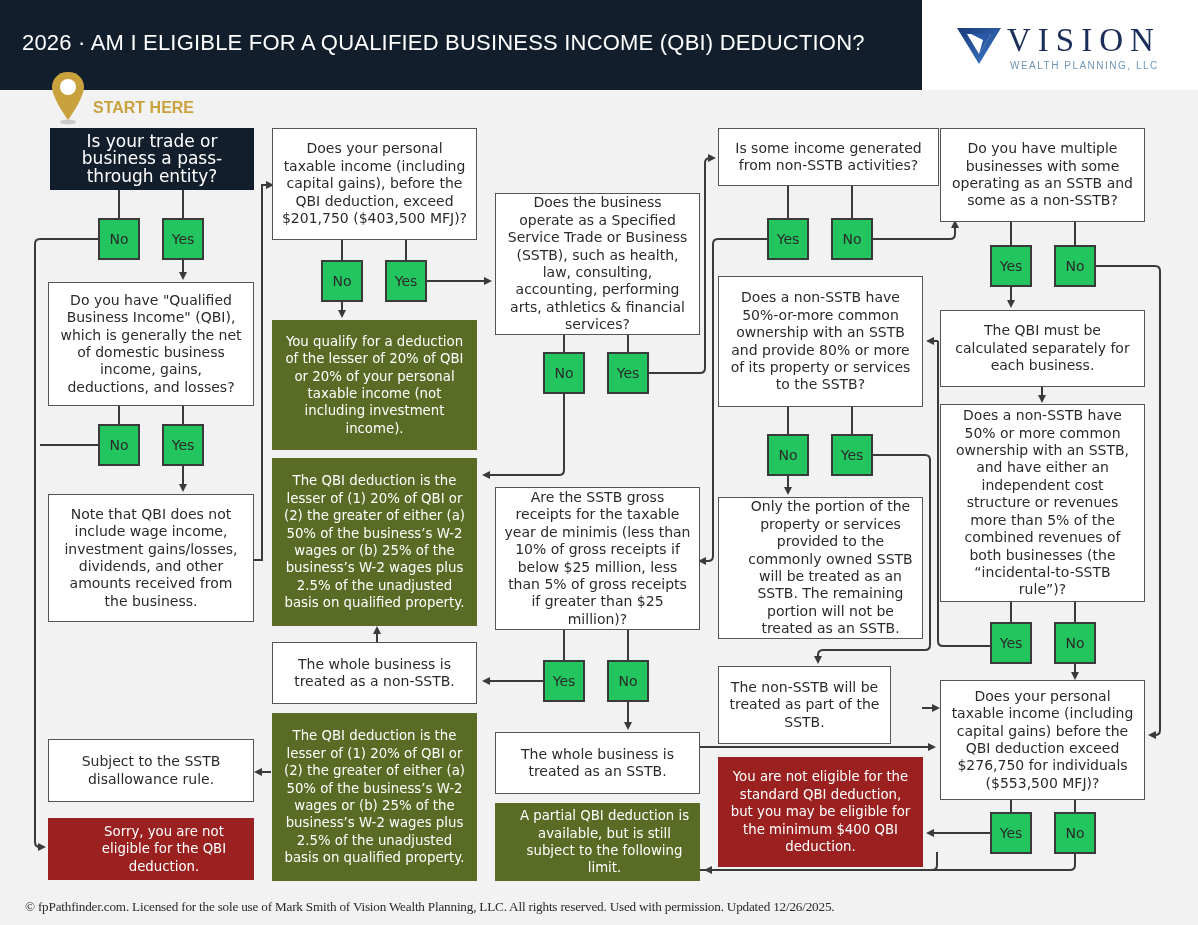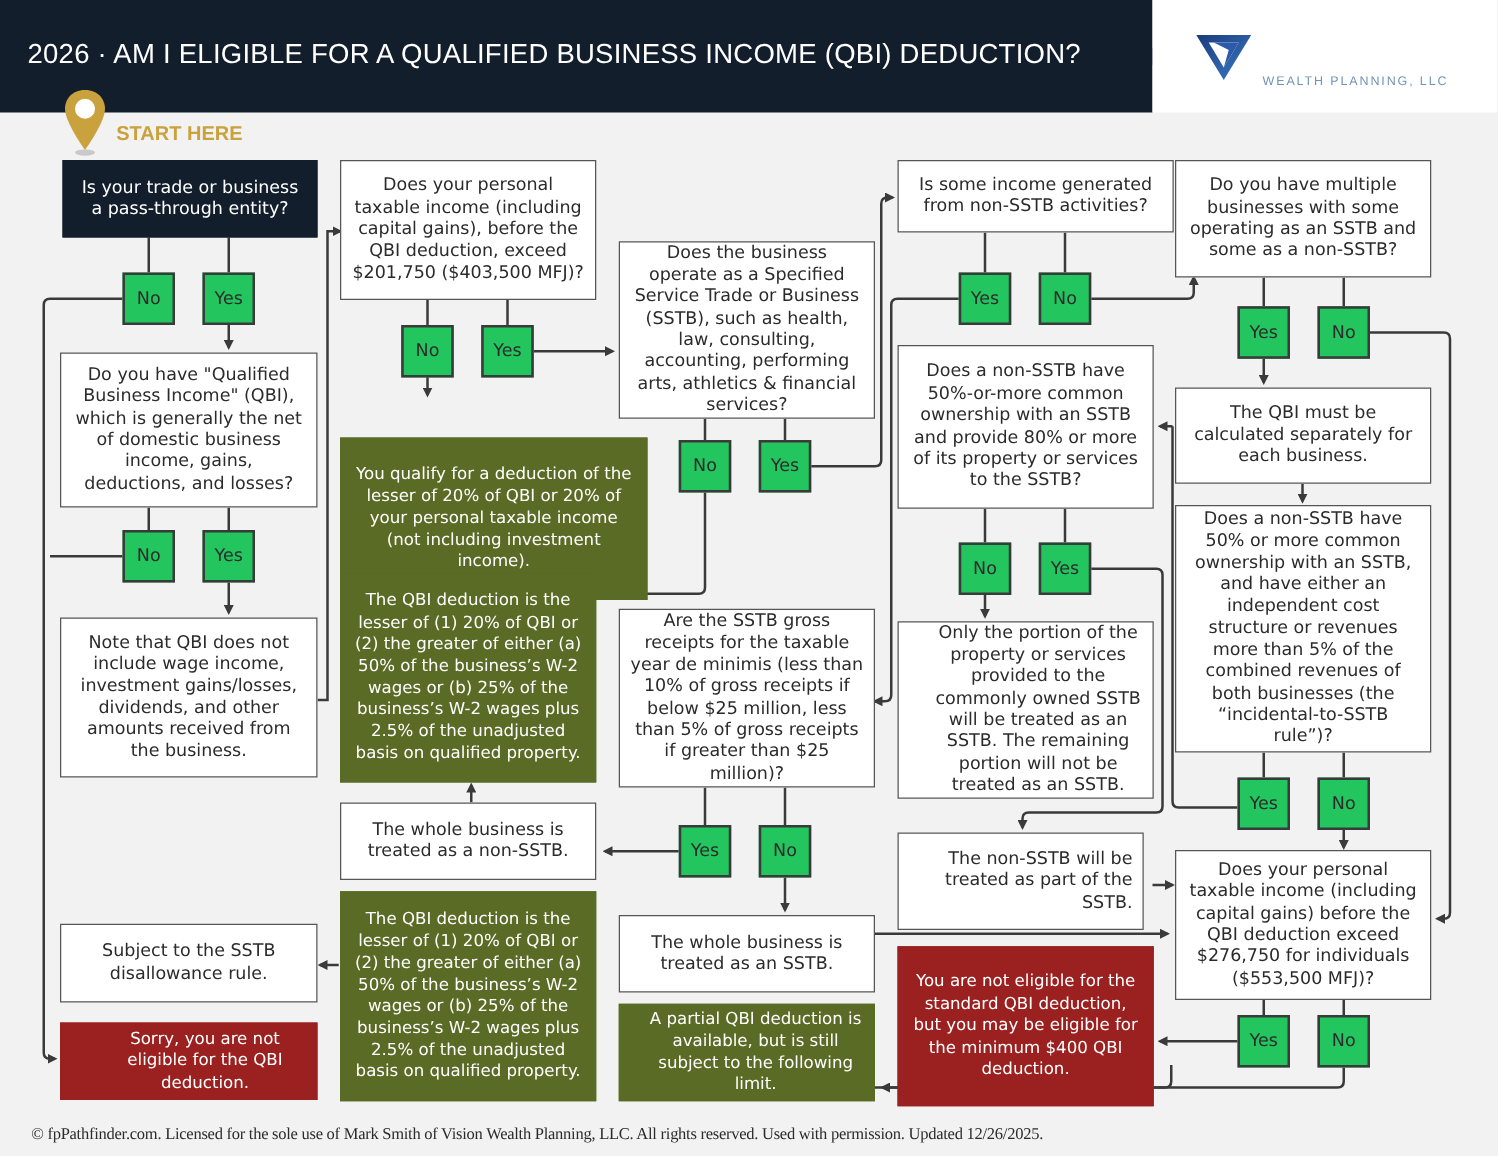--- a/index.html
+++ b/index.html
@@ -8,21 +8,21 @@
   .header { position: absolute; left: 0; top: 0; width: 922px; height: 90px; background: #131e2d; }
   .header-title { position: absolute; left: 22px; top: 30px; color: #fff; font-family: "Liberation Sans", sans-serif; font-size: 22px; letter-spacing: 0.2px; white-space: nowrap; font-weight: normal; }
   .header-notch { position: absolute; left: 922px; top: 38px; width: 0; height: 0; border-top: 7px solid transparent; border-bottom: 7px solid transparent; border-left: 7px solid #131e2d; }
   .logo { position: absolute; left: 922px; top: 0; width: 276px; height: 90px; background: #fff; }
   .logo-mark { position: absolute; left: 35px; top: 26px; }
   .logo-word { position: absolute; left: 85px; top: 22px; font-family: "Liberation Serif", serif; font-size: 33px; letter-spacing: 7px; color: #1b2e5a; }
   .logo-sub { position: absolute; left: 88px; top: 60px; font-family: "Liberation Sans", sans-serif; font-size: 10px; letter-spacing: 1.5px; color: #6f95b5; }
   .start { position: absolute; left: 50px; top: 72px; }
   .start-label { position: absolute; left: 93px; top: 99px; font-family: "Liberation Sans", sans-serif; font-weight: bold; font-size: 16px; color: #caa23d; }
   .box { position: absolute; background: #fff; border: 1.5px solid #555; display: flex; align-items: center; justify-content: center; text-align: center; font-size: 14px; line-height: 17.4px; padding: 4px 8px; }
-  .box.dark { background: #131e2d; border-color: #131e2d; color: #fff; font-size: 14px; }
+  .box.dark { background: #131e2d; border-color: #131e2d; color: #fff; font-size: 17px; }
   .box.green { background: #5a6b26; border-color: #5a6b26; color: #fff; font-size: 13.3px; }
   .box.red { background: #9b2120; border-color: #9b2120; color: #fff; font-size: 13.3px; }
   .ans { position: absolute; width: 42px; height: 42px; background: #22c55e; border: 2px solid #3a3a3a; display: flex; align-items: center; justify-content: center; font-size: 14px; }
   .wires { position: absolute; left: 0; top: 0; }
   .footer { position: absolute; left: 25px; top: 899px; font-size: 13.2px; color: #2b2b2b; white-space: nowrap; font-family: Liberation Serif, serif; letter-spacing: -0.2px; }
 </style>
 </head>
 <body>
 
 <div class="header">
@@ -34,20 +34,21 @@
     <defs>
       <linearGradient id="lg1" x1="0" y1="0" x2="1" y2="1">
         <stop offset="0" stop-color="#1a3a7a"></stop>
           <stop offset="1" stop-color="#3d7cc9"></stop>
       </linearGradient>
     </defs>
     <polygon points="0,2 44,2 22,38" fill="url(#lg1)"></polygon>
     <polygon points="10,8 34,8 22,28" fill="#fff"></polygon>
     <polygon points="14,8 34,8 22,28 26,14" fill="#2a5aa8"></polygon>
   </svg>
+  <div class="logo-word">VISION</div>
   <div class="logo-sub">WEALTH PLANNING, LLC</div>
 </div>
 
 <svg class="start" width="40" height="56" viewBox="0 0 40 56" style="left:50px;top:70px;">
   <ellipse cx="18" cy="52" rx="8" ry="2.5" fill="#c9c9c9"></ellipse>
   <path d="M18 2 C7 2 2 10 2 17 C2 28 18 50 18 50 C18 50 34 28 34 17 C34 10 29 2 18 2 Z" fill="#caa23d"></path>
   <circle cx="18" cy="17" r="8" fill="#fff"></circle>
 </svg>
 <div class="start-label">START HERE</div>
 
@@ -120,43 +121,43 @@
 <div class="box" style="left:48px;top:282px;width:206px;height:124px;">Do you have "Qualified Business Income" (QBI), which is generally the net of domestic business income, gains, deductions, and losses?</div>
 <div class="ans" style="left:98px;top:424px;">No</div>
 <div class="ans" style="left:162px;top:424px;">Yes</div>
 <div class="box" style="left:48px;top:494px;width:206px;height:128px;">Note that QBI does not include wage income, investment gains/losses, dividends, and other amounts received from the business.</div>
 <div class="box" style="left:48px;top:739px;width:206px;height:63px;">Subject to the SSTB disallowance rule.</div>
 <div class="box red" style="left:48px;top:818px;width:206px;height:62px;padding-left:34px;">Sorry, you are not eligible for the QBI deduction.</div>
 
 <div class="box" style="left:272px;top:128px;width:205px;height:112px;">Does your personal taxable income (including capital gains), before the QBI deduction, exceed $201,750 ($403,500 MFJ)?</div>
 <div class="ans" style="left:321px;top:260px;">No</div>
 <div class="ans" style="left:385px;top:260px;">Yes</div>
-<div class="box green" style="left:272px;top:320px;width:246px;height:130px;margin-top:30px;">You qualify for a deduction of the lesser of 20% of QBI or 20% of your personal taxable income (not including investment income).</div>
+<div class="box green" style="left:272px;top:320px;width:205px;height:130px;">You qualify for a deduction of the lesser of 20% of QBI or 20% of your personal taxable income (not including investment income).</div>
 <div class="box green" style="left:272px;top:458px;width:205px;height:168px;">The QBI deduction is the lesser of (1) 20% of QBI or (2) the greater of either (a) 50% of the business’s W-2 wages or (b) 25% of the business’s W-2 wages plus 2.5% of the unadjusted basis on qualified property.</div>
 <div class="box" style="left:272px;top:642px;width:205px;height:62px;">The whole business is treated as a non-SSTB.</div>
 <div class="box green" style="left:272px;top:713px;width:205px;height:168px;">The QBI deduction is the lesser of (1) 20% of QBI or (2) the greater of either (a) 50% of the business’s W-2 wages or (b) 25% of the business’s W-2 wages plus 2.5% of the unadjusted basis on qualified property.</div>
 
 <div class="box" style="left:495px;top:193px;width:205px;height:142px;">Does the business operate as a Specified Service Trade or Business (SSTB), such as health, law, consulting, accounting, performing arts, athletics &amp; financial services?</div>
 <div class="ans" style="left:543px;top:352px;">No</div>
 <div class="ans" style="left:607px;top:352px;">Yes</div>
 <div class="box" style="left:495px;top:487px;width:205px;height:143px;">Are the SSTB gross receipts for the taxable year de minimis (less than 10% of gross receipts if below $25 million, less than 5% of gross receipts if greater than $25 million)?</div>
 <div class="ans" style="left:543px;top:660px;">Yes</div>
 <div class="ans" style="left:607px;top:660px;">No</div>
 <div class="box" style="left:495px;top:732px;width:205px;height:62px;">The whole business is treated as an SSTB.</div>
 <div class="box green" style="left:495px;top:803px;width:205px;height:78px;padding-left:22px;">A partial QBI deduction is available, but is still subject to the following limit.</div>
 
 <div class="box" style="left:718px;top:128px;width:221px;height:58px;">Is some income generated from non-SSTB activities?</div>
 <div class="ans" style="left:767px;top:218px;">Yes</div>
 <div class="ans" style="left:831px;top:218px;">No</div>
 <div class="box" style="left:718px;top:276px;width:205px;height:131px;">Does a non-SSTB have 50%-or-more common ownership with an SSTB and provide 80% or more of its property or services to the SSTB?</div>
 <div class="ans" style="left:767px;top:434px;">No</div>
 <div class="ans" style="left:831px;top:434px;">Yes</div>
 <div class="box" style="left:718px;top:497px;width:205px;height:142px;padding-left:28px;">Only the portion of the property or services provided to the commonly owned SSTB will be treated as an SSTB. The remaining portion will not be treated as an SSTB.</div>
-<div class="box" style="left:718px;top:666px;width:197px;height:78px;text-align:right;">The non-SSTB will be treated as part of the SSTB.</div>
-<div class="box red" style="left:718px;top:757px;width:205px;height:128px;">You are not eligible for the standard QBI deduction, but you may be eligible for the minimum $400 QBI deduction.</div>
+<div class="box" style="left:718px;top:666px;width:173px;height:78px;">The non-SSTB will be treated as part of the SSTB.</div>
+<div class="box red" style="left:718px;top:757px;width:205px;height:110px;">You are not eligible for the standard QBI deduction, but you may be eligible for the minimum $400 QBI deduction.</div>
 
 <div class="box" style="left:940px;top:128px;width:205px;height:94px;">Do you have multiple businesses with some operating as an SSTB and some as a non-SSTB?</div>
 <div class="ans" style="left:990px;top:245px;">Yes</div>
 <div class="ans" style="left:1054px;top:245px;">No</div>
 <div class="box" style="left:940px;top:310px;width:205px;height:77px;">The QBI must be calculated separately for each business.</div>
 <div class="box" style="left:940px;top:404px;width:205px;height:198px;">Does a non-SSTB have 50% or more common ownership with an SSTB, and have either an independent cost structure or revenues more than 5% of the combined revenues of both businesses (the “incidental-to-SSTB rule”)?</div>
 <div class="ans" style="left:990px;top:622px;">Yes</div>
 <div class="ans" style="left:1054px;top:622px;">No</div>
 <div class="box" style="left:940px;top:680px;width:205px;height:120px;">Does your personal taxable income (including capital gains) before the QBI deduction exceed $276,750 for individuals ($553,500 MFJ)?</div>
 <div class="ans" style="left:990px;top:812px;">Yes</div>

